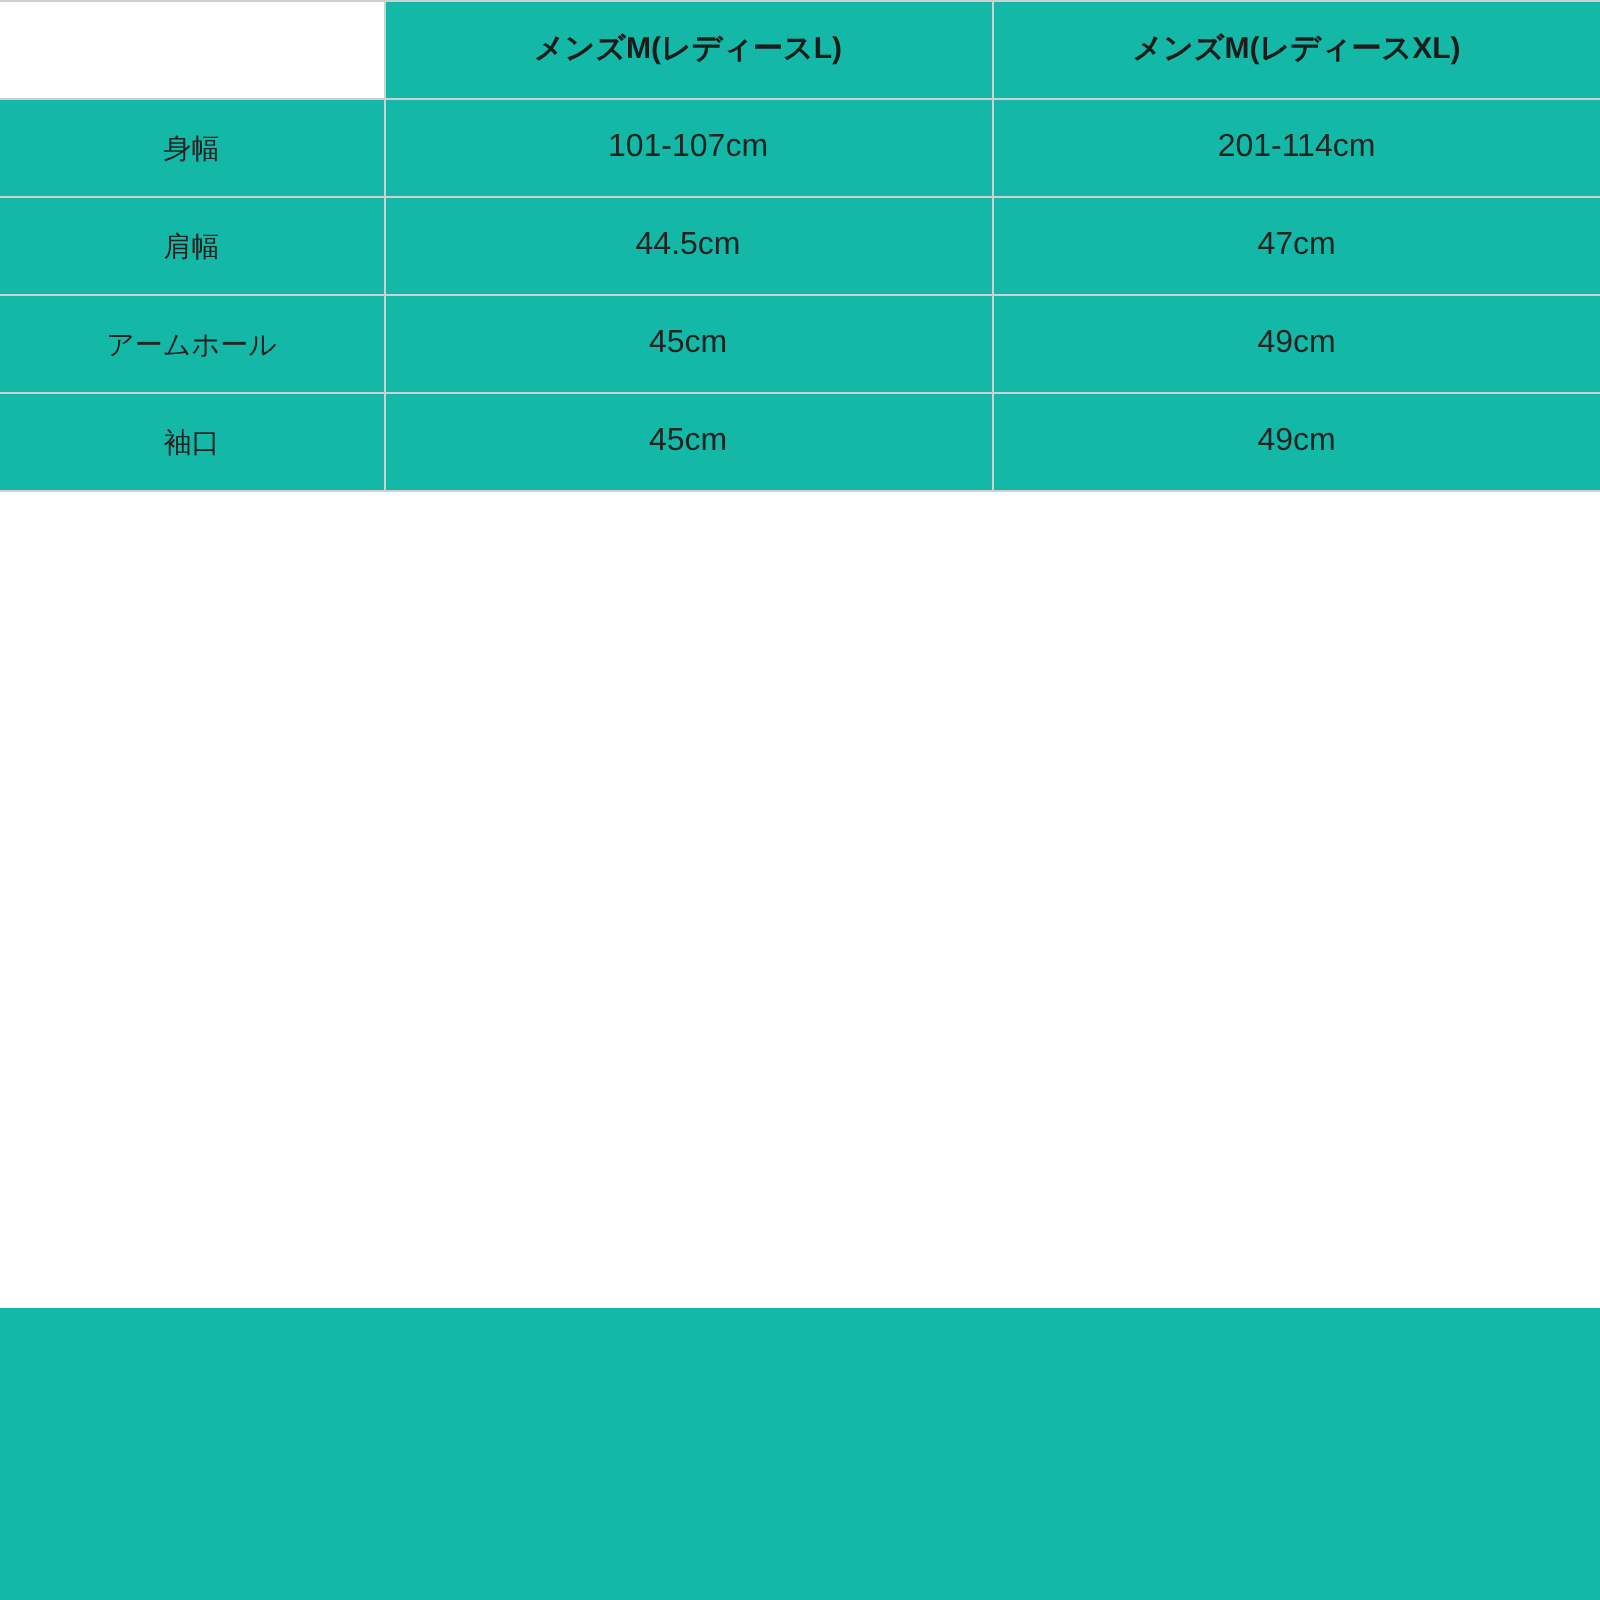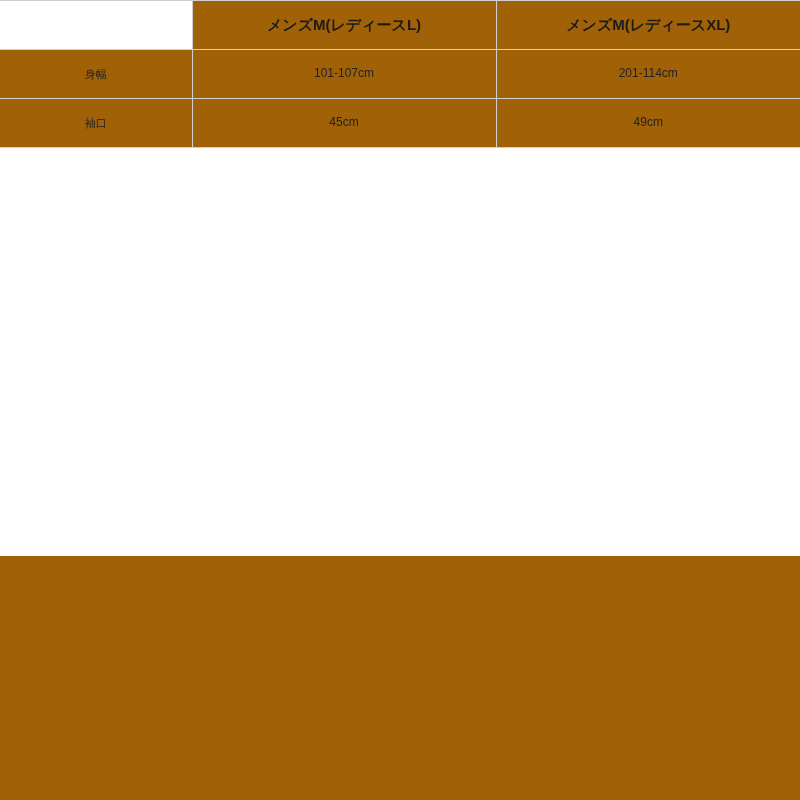--- a/index.html
+++ b/index.html
@@ -11,21 +11,21 @@
     width: 800px;
     height: 800px;
     font-family: "Liberation Sans", "DejaVu Sans", sans-serif;
     color: #222222;
     overflow: hidden;
   }
   .page {
     position: relative;
     width: 800px;
     height: 800px;
-    background: #a16207;
+    background: #14b8a6;
   }
   table.size-table {
     border-collapse: collapse;
     width: 800px;
     table-layout: fixed;
     border-top: 1px solid #cfcfcf;
     border-bottom: 1px solid #cfcfcf;
   }
   table.size-table col.c0 { width: 192px; }
   table.size-table col.c1 { width: 304px; }
@@ -53,26 +53,26 @@
     height: 49px;
     font-weight: bold;
     font-size: 15px;
     color: #1b1b1b;
   }
   table.size-table thead th.corner {
     background: #ffffff;
     border-right: 1px solid #cfcfcf;
   }
   table.size-table tbody th.row-head {
-    font-size: 11px;
+    font-size: 14px;
     color: #232323;
     font-weight: normal;
   }
   table.size-table tbody td {
-    font-size: 12px;
+    font-size: 16px;
     color: #232323;
   }
   .blank-area {
     width: 800px;
     height: 408px;
     background: #ffffff;
   }
 </style>
 </head>
 <body>
@@ -92,20 +92,30 @@
         <th>メンズM(レディースXL)</th>
       </tr>
     </thead>
     <tbody>
       <tr>
         <th class="row-head">身幅</th>
         <td>101-107cm</td>
         <td>201-114cm</td>
       </tr>
       <tr>
+        <th class="row-head">肩幅</th>
+        <td>44.5cm</td>
+        <td>47cm</td>
+      </tr>
+      <tr>
+        <th class="row-head">アームホール</th>
+        <td>45cm</td>
+        <td>49cm</td>
+      </tr>
+      <tr>
         <th class="row-head">袖口</th>
         <td>45cm</td>
         <td>49cm</td>
       </tr>
     </tbody>
   </table>
 
   <div class="blank-area"></div>
 
 </div>

